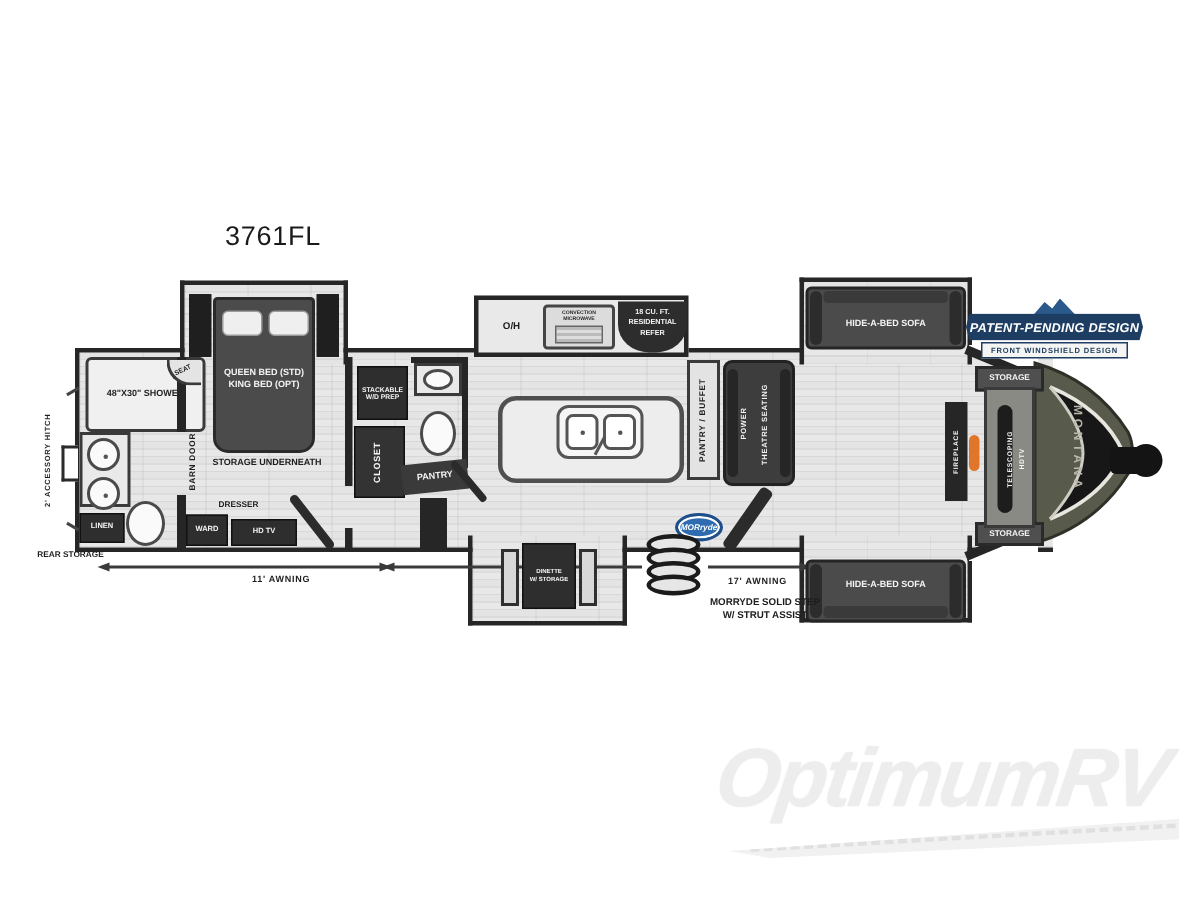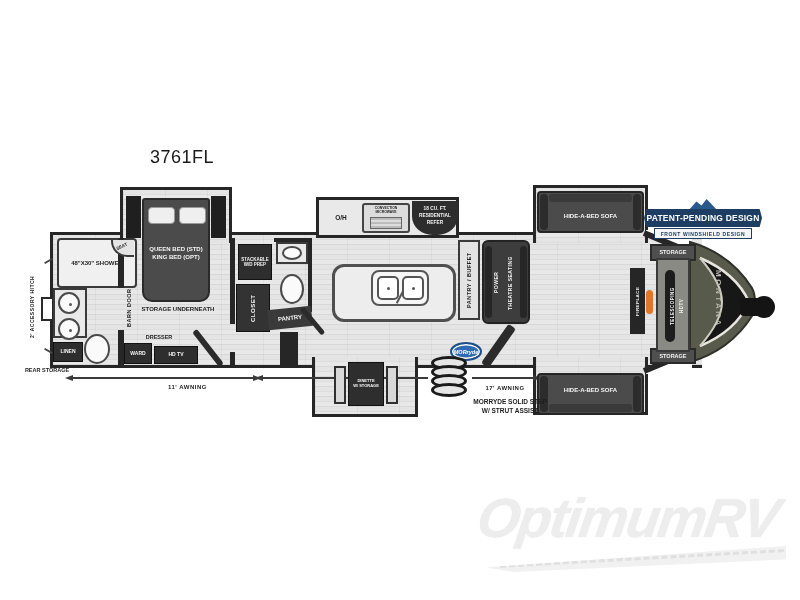--- a/index.html
+++ b/index.html
@@ -182,21 +182,21 @@
   <div class="abs" style="left:646px;top:290px;width:7px;height:24px;background:var(--flame-orange,#e0762b);border-radius:4px;z-index:4;"></div>
   <div class="abs" style="left:656px;top:258px;width:34px;height:94px;background:#8a8a84;border:2px solid #3a3a3a;z-index:4;">
     <div class="abs" style="left:7px;top:10px;width:10px;height:72px;background:#1d1d1d;border-radius:5px;"></div>
     <div class="abs vtext wlbl" style="left:10px;top:6px;width:10px;height:80px;font-size:4.5px;">TELESCOPING</div>
     <div class="abs vtext wlbl" style="left:19px;top:26px;width:9px;height:40px;font-size:4.5px;">HDTV</div>
   </div>
 
   <div class="abs" style="left:644px;top:199px;width:118px;height:46px;z-index:5;">
     <div class="abs" style="left:44px;top:0;width:30px;height:12px;background:#2a5a8c;clip-path:polygon(0 100%,28% 20%,45% 55%,62% 0,100% 100%);"></div>
     <div class="abs ctr" style="left:0;top:10px;width:118px;height:18px;background:var(--badge-navy,#1d3d63);clip-path:polygon(2% 0,98% 0,100% 50%,98% 100%,2% 100%,0 50%);">
-      <span style="color:#fff;font-weight:bold;font-size:8.5px;letter-spacing:.2px;">PATENT-PENDING DESIGN</span>
+      <span style="color:#fff;font-weight:bold;font-style:italic;font-size:8.5px;letter-spacing:.2px;">PATENT-PENDING DESIGN</span>
     </div>
     <div class="abs ctr" style="left:10px;top:29px;width:98px;height:11px;background:#f5f5f3;border:1.5px solid var(--badge-navy,#1d3d63);">
       <span style="color:var(--badge-navy,#1d3d63);font-weight:bold;font-size:5px;letter-spacing:.6px;">FRONT WINDSHIELD DESIGN</span>
     </div>
   </div>
 
   <div class="abs ctr" style="left:450px;top:342px;width:32px;height:19px;background:var(--morryde-blue,#2f6bb0);border:2px solid #1f4f8a;border-radius:50%;box-shadow:inset 0 0 0 1.5px #fff;z-index:4;">
     <span style="color:#fff;font-style:italic;font-weight:bold;font-size:5.5px;">MORryde</span>
   </div>
   <div class="abs" style="left:431px;top:356px;width:38px;height:44px;z-index:4;">

